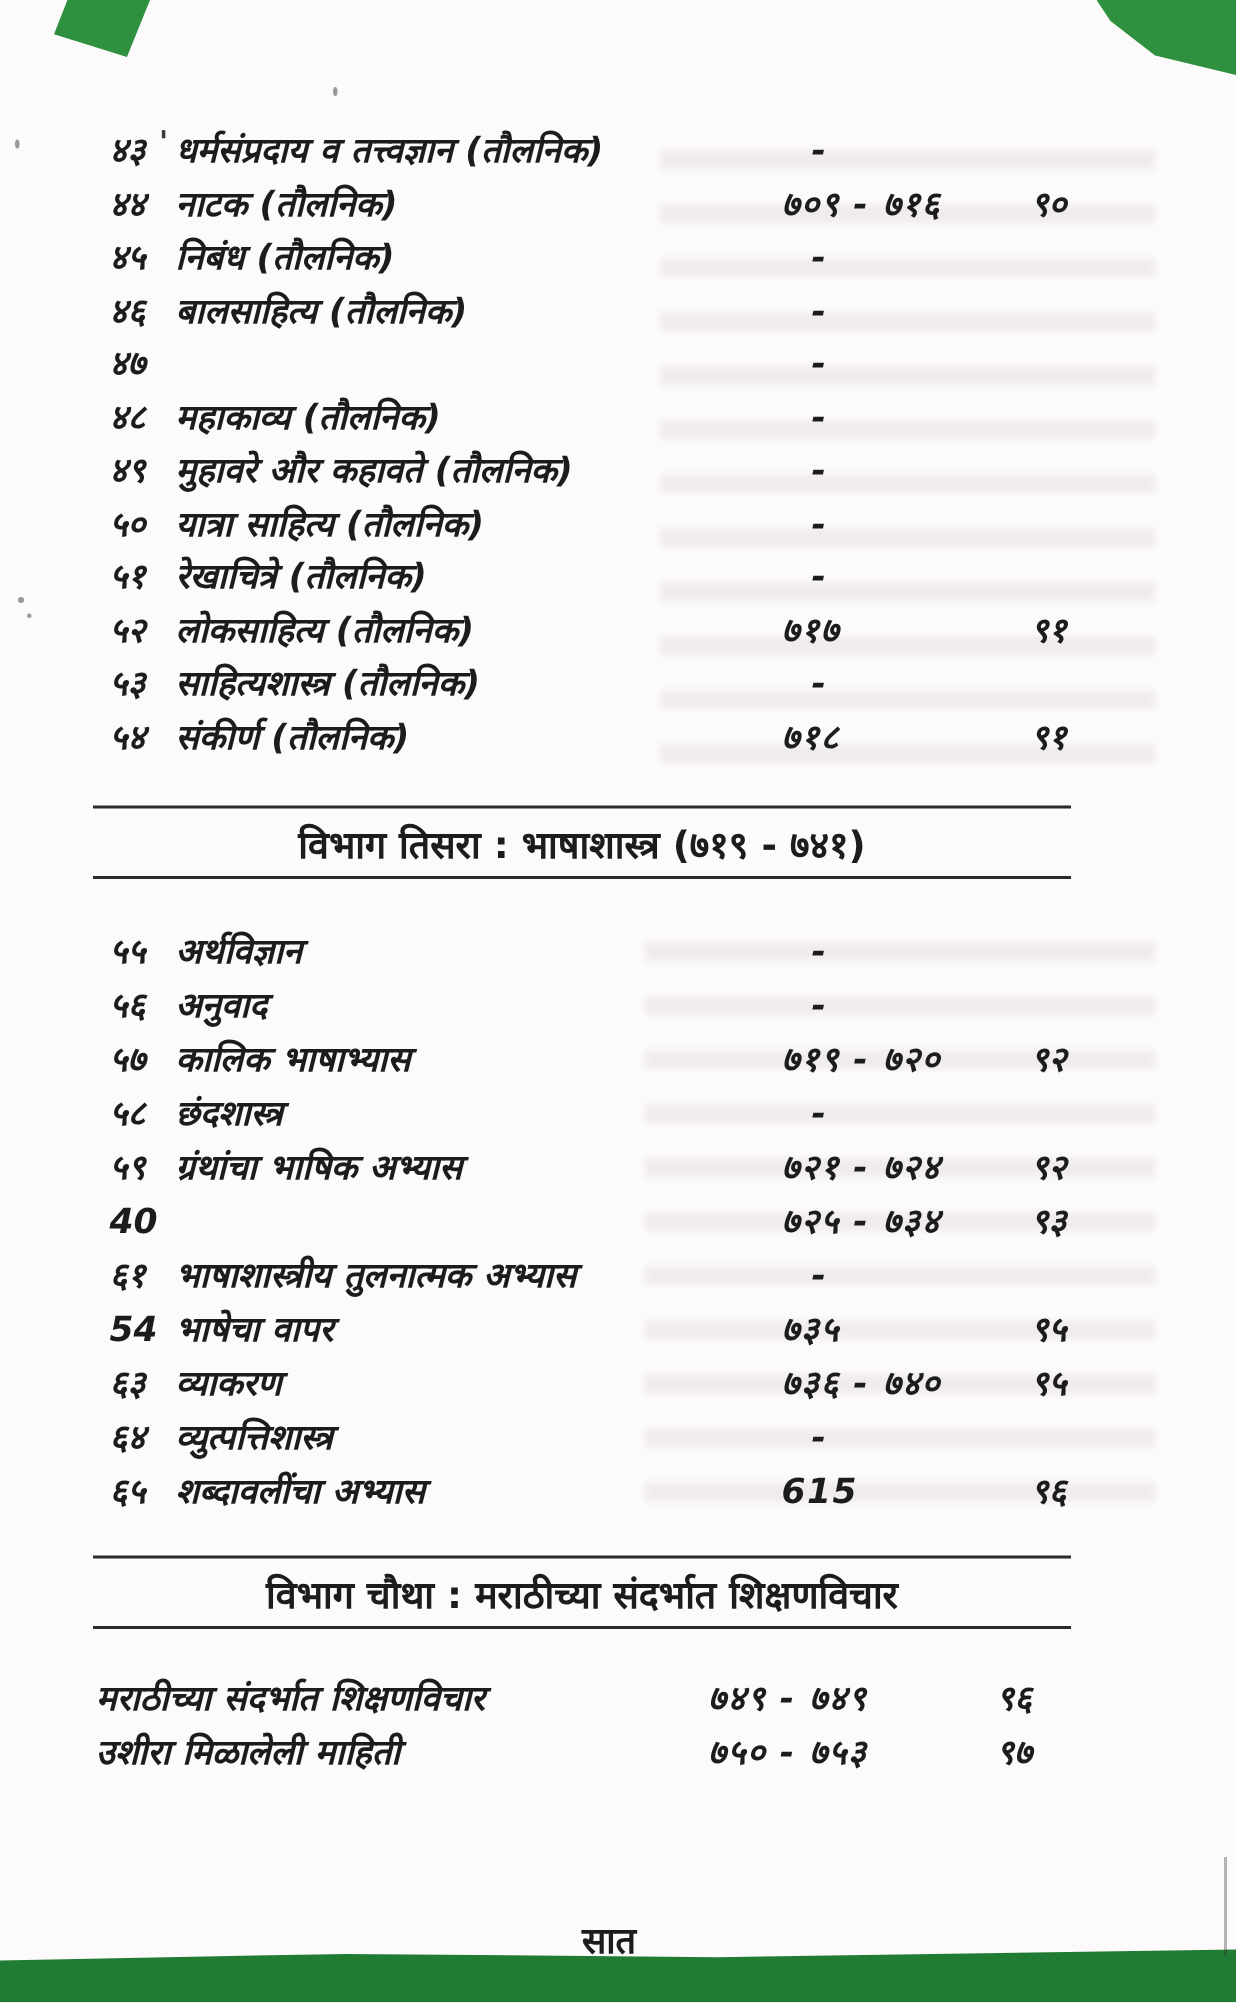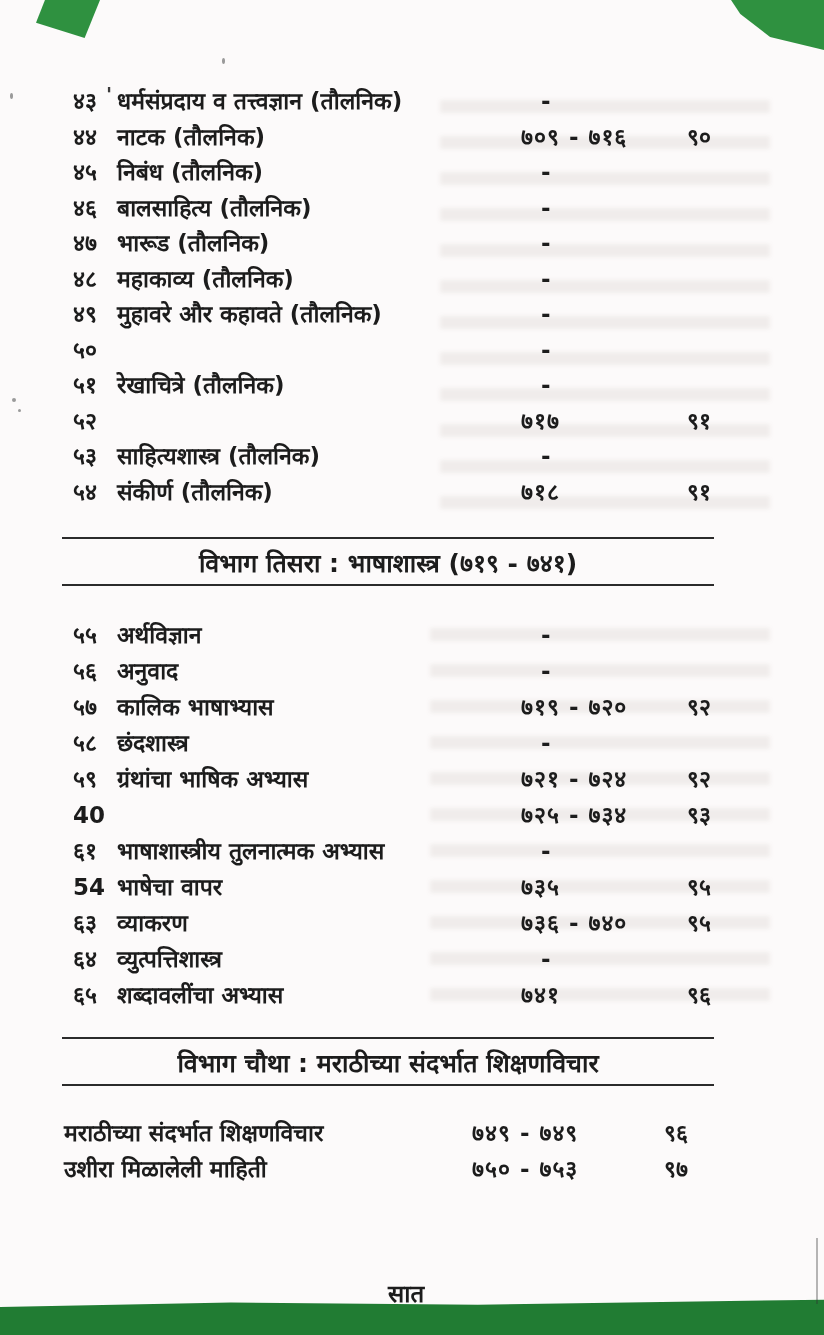--- a/index.html
+++ b/index.html
@@ -17,21 +17,21 @@
   }
   #ghost-a{left:440px;top:100px;width:330px;height:420px;}
   #ghost-b{left:430px;top:628px;width:340px;height:380px;}
   
   .edge{position:absolute;}
   #edge-tl{left:36px;top:0;width:64px;height:38px;clip-path:polygon(14% 0,100% 0,76% 100%,0 60%);}
   #edge-tr{left:731px;top:0;width:93px;height:50px;clip-path:polygon(0 0,100% 0,100% 100%,42% 74%,10% 28%);}
   #edge-bottom{left:0;top:1299px;width:824px;height:36px;clip-path:polygon(0 22%,28% 10%,58% 16%,100% 2%,100% 100%,0 100%);}
   #edge-line{position:absolute;left:816px;top:1238px;width:2px;height:66px;background:rgba(50,50,50,0.35);}
   
-  .block{position:absolute;left:0;width:824px;}
+  .block{position:absolute;left:0;width:824px;font-style:italic;}
   #block-a{top:84px;}
   #block-b{top:618px;}
   #block-c{top:1116px;}
   .row{position:relative;height:35.5px;font-size:23px;font-weight:bold;line-height:34px;white-space:nowrap;}
   #block-b .row,#block-c .row{height:36px;}
   .row .num{position:absolute;left:73px;}
   .row .title{position:absolute;left:117px;}
   .row .pages{position:absolute;left:521px;letter-spacing:1px;}
   .row .pages.dash{left:541px;}
   .row .ref{position:absolute;left:687px;}
@@ -92,44 +92,45 @@
         <span class="title">निबंध (तौलनिक)</span>
         <span class="pages dash">-</span>
       </div>
       <div class="row">
         <span class="num">४६</span>
         <span class="title">बालसाहित्य (तौलनिक)</span>
         <span class="pages dash">-</span>
       </div>
       <div class="row">
         <span class="num">४७</span>
-        <span class="title">भारूड (तौलनिक)</span>
         <span class="pages dash">-</span>
       </div>
       <div class="row">
         <span class="num">४८</span>
         <span class="title">महाकाव्य (तौलनिक)</span>
         <span class="pages dash">-</span>
       </div>
       <div class="row">
         <span class="num">४९</span>
         <span class="title">मुहावरे और कहावते (तौलनिक)</span>
         <span class="pages dash">-</span>
       </div>
       <div class="row">
         <span class="num">५०</span>
+        <span class="title">यात्रा साहित्य (तौलनिक)</span>
         <span class="pages dash">-</span>
       </div>
       <div class="row">
         <span class="num">५१</span>
         <span class="title">रेखाचित्रे (तौलनिक)</span>
         <span class="pages dash">-</span>
       </div>
       <div class="row">
         <span class="num">५२</span>
+        <span class="title">लोकसाहित्य (तौलनिक)</span>
         <span class="pages">७१७</span>
         <span class="ref">९१</span>
       </div>
       <div class="row">
         <span class="num">५३</span>
         <span class="title">साहित्यशास्त्र (तौलनिक)</span>
         <span class="pages dash">-</span>
       </div>
       <div class="row">
         <span class="num">५४</span>
@@ -194,21 +195,21 @@
         <span class="ref">९५</span>
       </div>
       <div class="row">
         <span class="num">६४</span>
         <span class="title">व्युत्पत्तिशास्त्र</span>
         <span class="pages dash">-</span>
       </div>
       <div class="row">
         <span class="num">६५</span>
         <span class="title">शब्दावलींचा अभ्यास</span>
-        <span class="pages">७४१</span>
+        <span class="pages">615</span>
         <span class="ref">९६</span>
       </div>
     </div>
 
   <div class="divider" id="divider-2">
     <div class="section-heading">विभाग चौथा : मराठीच्या संदर्भात शिक्षणविचार</div>
   </div>
 
   <div class="block" id="block-c">
       <div class="row wide">

